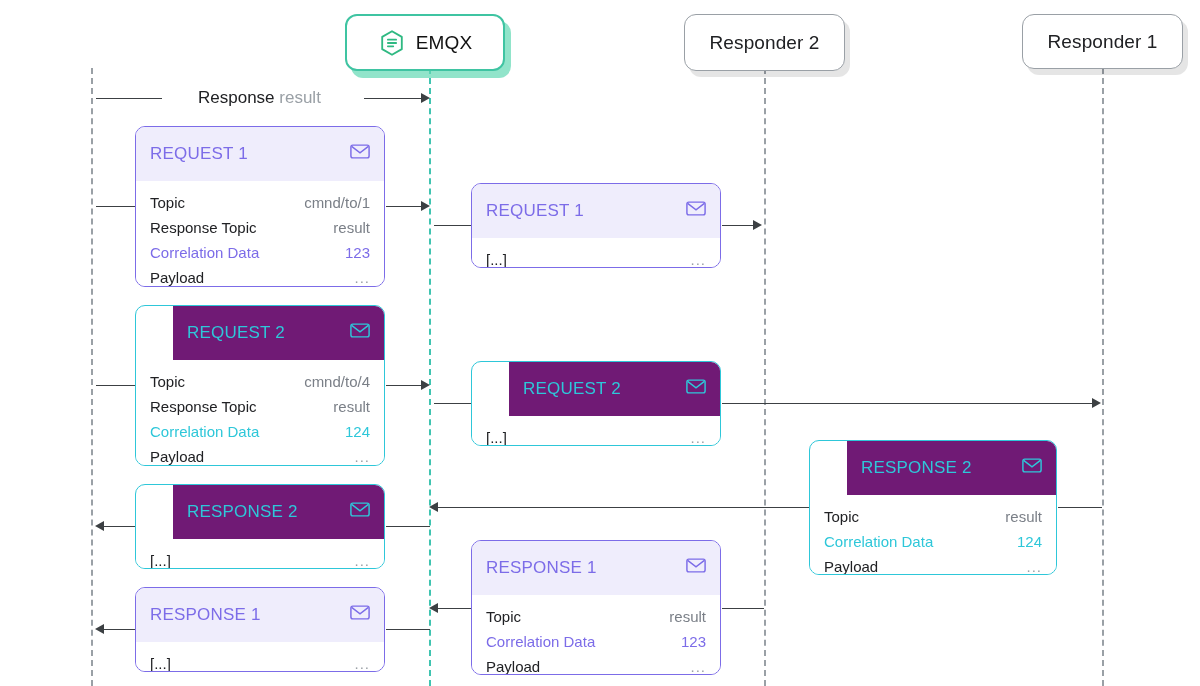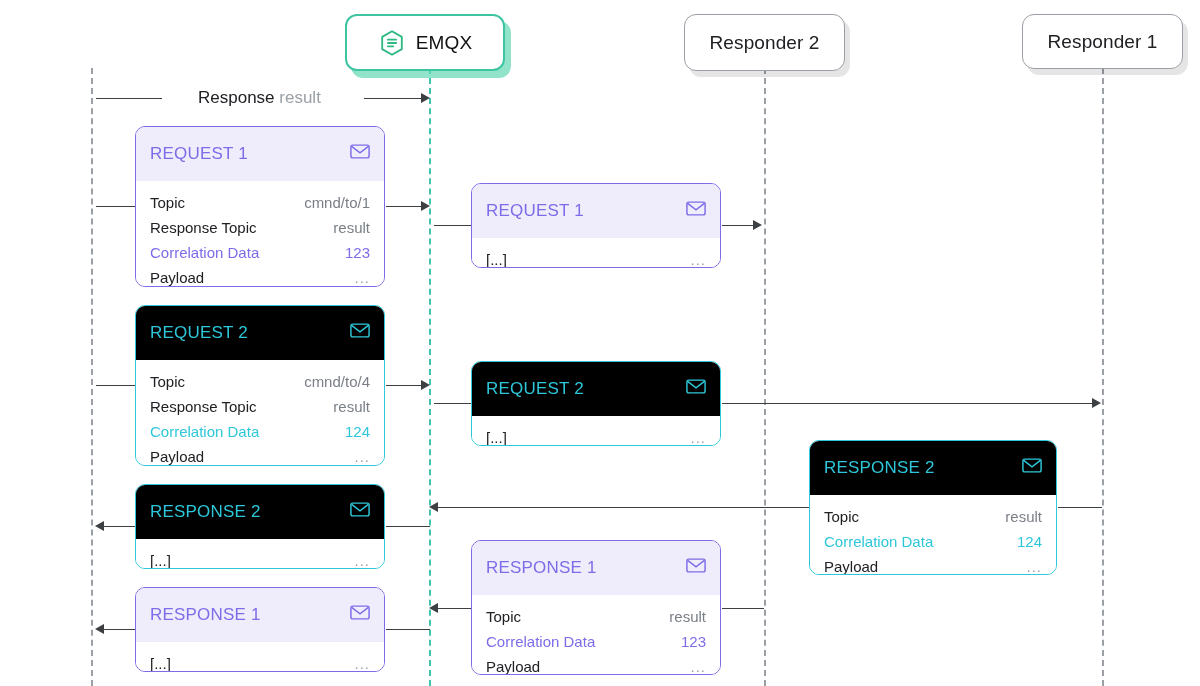--- a/index.html
+++ b/index.html
@@ -68,21 +68,21 @@
   .row.ellipsis-row .k{color:#202124;}
   .row.ellipsis-row .v{color:#9aa0a6;letter-spacing:1px;}
 
   
   .theme-purple{border-color:#7c6ce8;}
   .theme-purple .card-head{background:#efedfc;color:#7c6ce8;}
   .theme-purple .row.accent{color:#7c6ce8;}
   .theme-purple .env{stroke:#7c6ce8;}
   
   .theme-teal{border-color:#2ec7d9;}
-  .theme-teal .card-head{background:#000000;color:#2ec7d9;}
+  .theme-teal .card-head{background:#701a75;color:#2ec7d9;margin-left:37px;}
   .theme-teal .row.accent{color:#2ec7d9;}
   .theme-teal .env{stroke:#2ec7d9;}
 
   .env{width:20px;height:15px;fill:none;stroke-width:1.6;}
 
   
   .hline{position:absolute;height:0;border-top:1.6px solid #3c4043;}
   .arrowhead{position:absolute;width:0;height:0;}
   .arrowhead.right{
     border-top:5px solid transparent;border-bottom:5px solid transparent;

